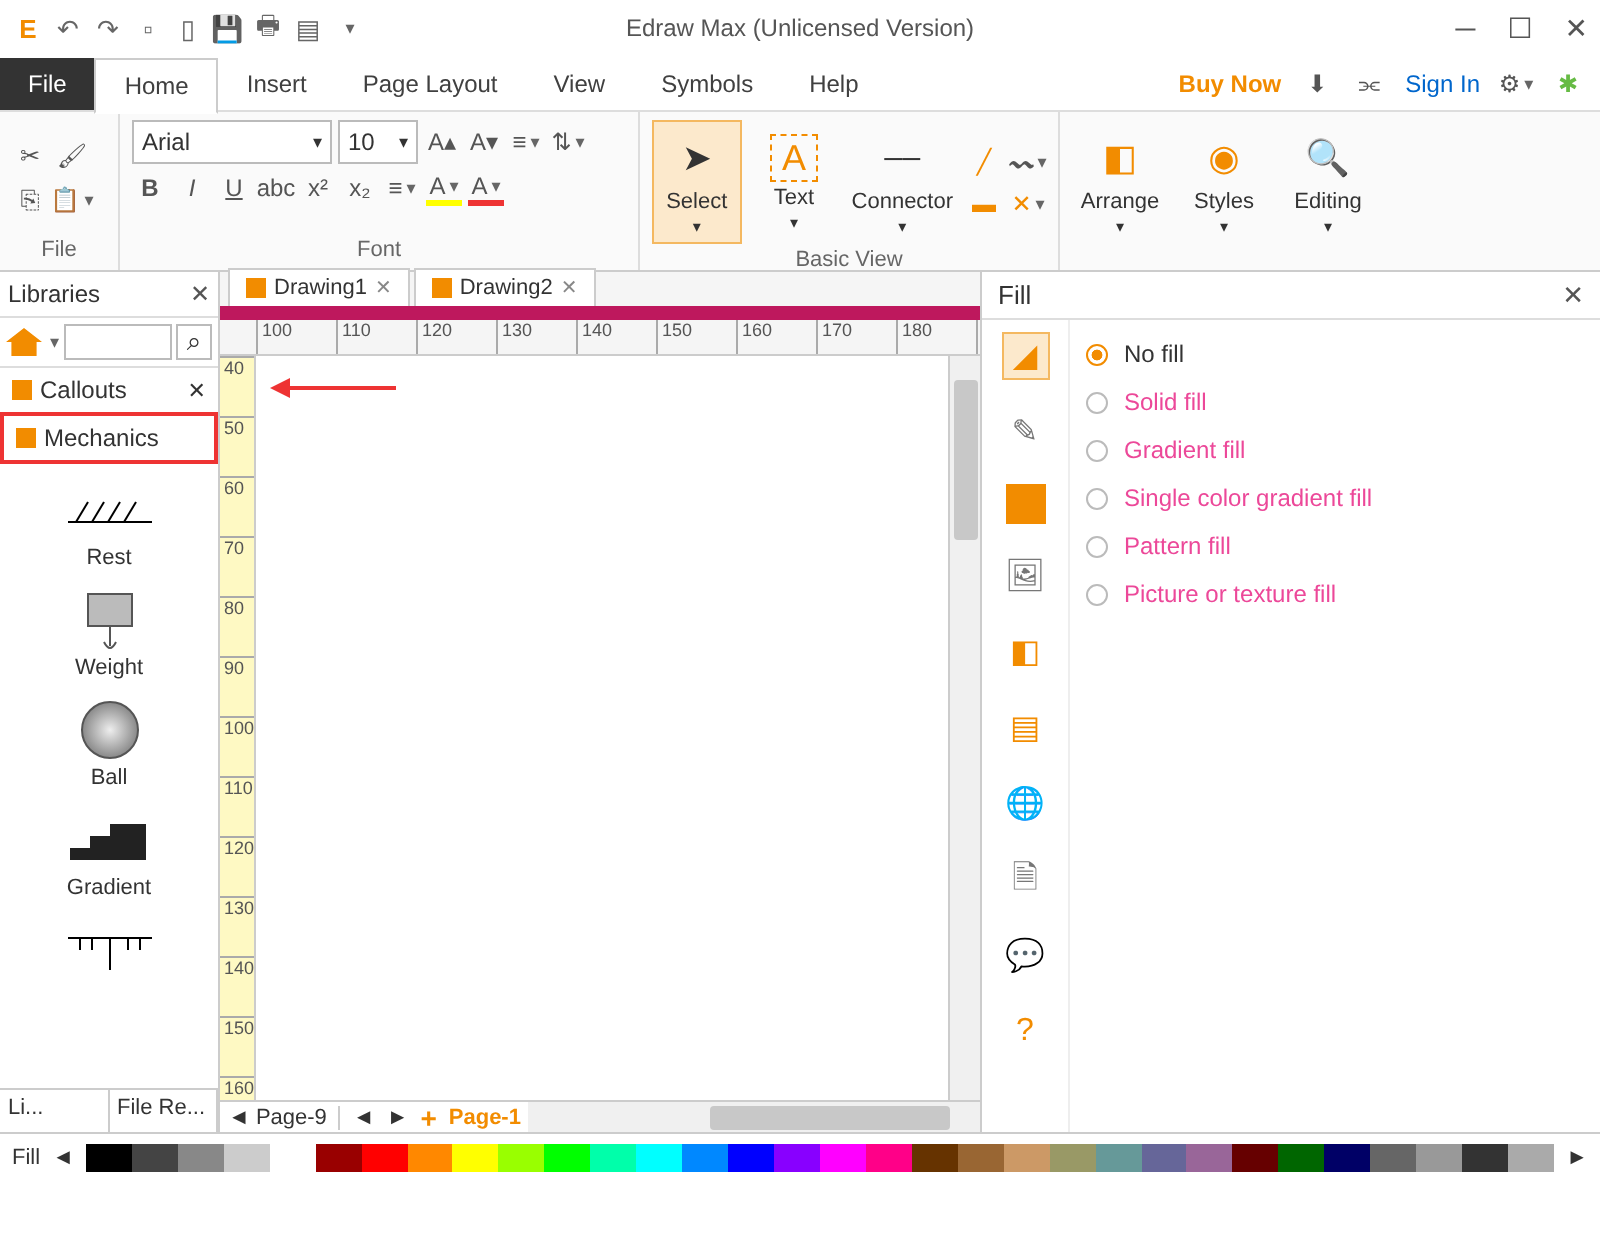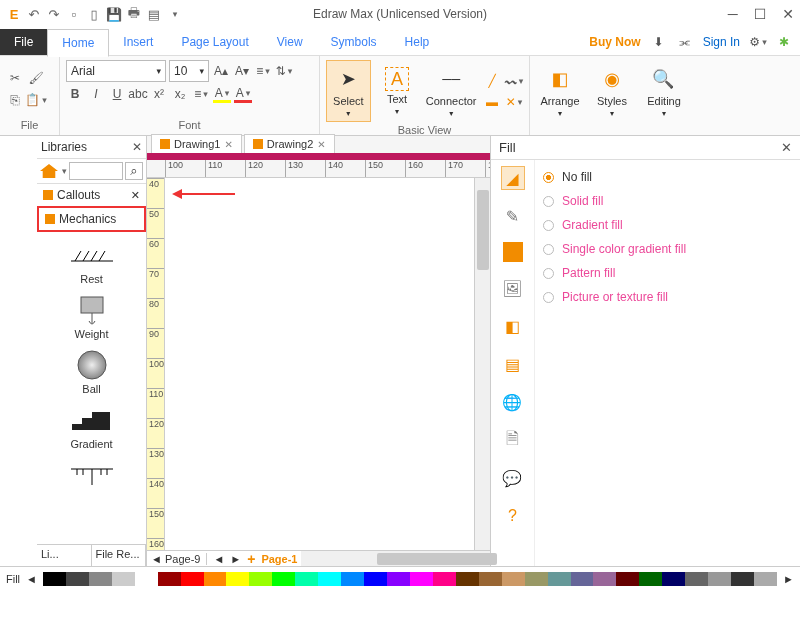--- a/index.html
+++ b/index.html
@@ -6,21 +6,21 @@
 body { width: 800px; height: 621px; background: #fff; overflow: hidden; font-size: 12px; color: #333; }
 
 .titlebar { height: 28px; display: flex; align-items: center; padding: 0 6px; background: #fff; position: relative; }
 .titlebar .qat { display: flex; gap: 4px; align-items: center; }
 .titlebar .qat .ico { width: 16px; height: 16px; display: flex; align-items: center; justify-content: center; font-size: 13px; color: #666; cursor: pointer; }
 .titlebar .title { position: absolute; left: 50%; transform: translateX(-50%); font-size: 12px; color: #555; }
 .titlebar .winbtns { margin-left: auto; display: flex; gap: 16px; font-size: 14px; color: #555; }
 
 .menubar { height: 28px; display: flex; align-items: center; border-bottom: 1px solid #ddd; }
 .menubar .file-tab { background: #333; color: #fff; padding: 6px 14px; font-size: 12px; }
-.menubar .tab { padding: 6px 14px; font-size: 12px; color: #3b82f6; cursor: pointer; }
+.menubar .tab { padding: 6px 14px; font-size: 12px; color: #404040; cursor: pointer; }
 .menubar .tab.active { border: 1px solid #ccc; border-bottom: 1px solid #fff; background: #fff; position: relative; top: 1px; }
 .menubar .right { margin-left: auto; display: flex; align-items: center; gap: 10px; padding-right: 8px; }
 .menubar .buynow { color: #f28c00; font-weight: bold; font-size: 12px; }
 .menubar .signin { color: #0066cc; font-size: 12px; }
 .menubar .ico { width: 16px; height: 16px; color: #555; display: inline-flex; align-items: center; justify-content: center; }
 
 .ribbon { height: 80px; border-bottom: 1px solid #ccc; display: flex; background: #fafafa; }
 .rgroup { border-right: 1px solid #ddd; display: flex; flex-direction: column; padding: 4px 6px; }
 .rgroup .body { flex: 1; display: flex; align-items: center; gap: 4px; }
 .rgroup .label { text-align: center; font-size: 11px; color: #666; padding-top: 2px; }
@@ -28,21 +28,21 @@
 .rrow { display: flex; gap: 3px; align-items: center; }
 .rico { width: 18px; height: 18px; display: inline-flex; align-items: center; justify-content: center; color: #555; font-size: 12px; cursor: pointer; }
 .fontbox { border: 1px solid #bbb; background: #fff; padding: 2px 4px; font-size: 12px; height: 22px; display: flex; align-items: center; }
 .fontbox.name { width: 100px; justify-content: space-between; }
 .fontbox.size { width: 40px; justify-content: space-between; }
 .bigbtn { display: flex; flex-direction: column; align-items: center; justify-content: center; width: 48px; height: 62px; cursor: pointer; font-size: 11px; gap: 2px; }
 .bigbtn .bic { width: 28px; height: 28px; display: flex; align-items: center; justify-content: center; font-size: 18px; }
 .bigbtn.sel { background: #fce9cc; border: 1px solid #f4b860; }
 .caret::after { content: "▾"; font-size: 9px; margin-left: 2px; color: #666; }
 
-.workspace { height: 430px; display: flex; padding-left: 37px; }
+.workspace { height: 430px; display: flex; }
 
 .libpanel { width: 110px; display: flex; flex-direction: column; border-right: 1px solid #ccc; }
 .libhead { display: flex; align-items: center; padding: 4px; gap: 4px; border-bottom: 1px solid #ddd; }
 .libhead .ltitle { font-size: 12px; flex: 1; }
 .libhead .lx { font-size: 12px; color: #555; cursor: pointer; }
 .libsearch { display: flex; align-items: center; padding: 3px; border-bottom: 1px solid #ddd; gap: 2px; }
 .libsearch .home { width: 18px; height: 14px; background: #f28c00; clip-path: polygon(50% 0, 100% 50%, 85% 50%, 85% 100%, 15% 100%, 15% 50%, 0 50%); }
 .libsearch .sep { font-size: 9px; color: #666; }
 .libsearch .drop { border: 1px solid #bbb; flex: 1; height: 18px; }
 .libsearch .srch { width: 18px; text-align: center; font-size: 13px; border: 1px solid #bbb; height: 18px; line-height: 16px; }

